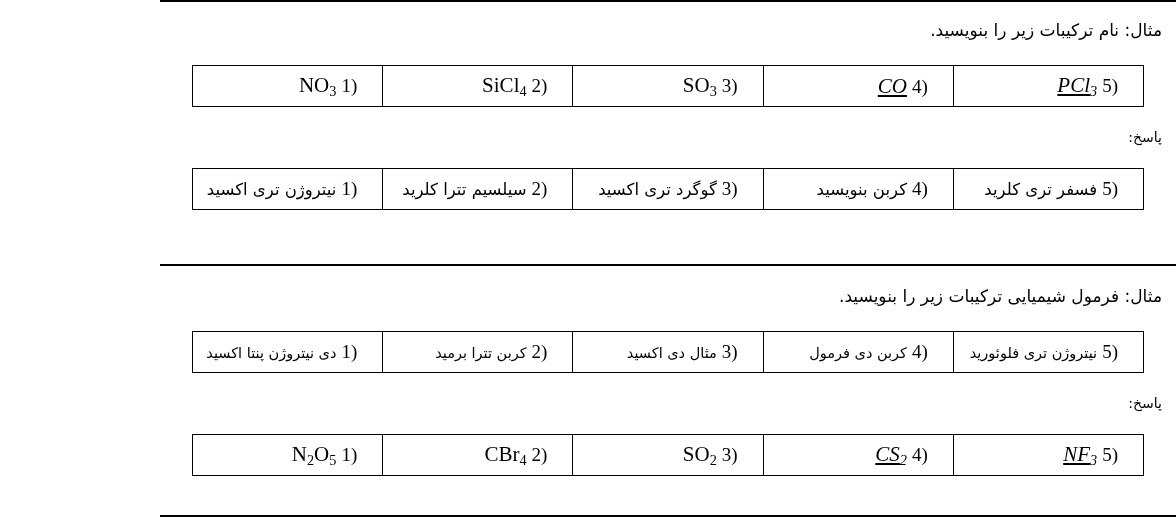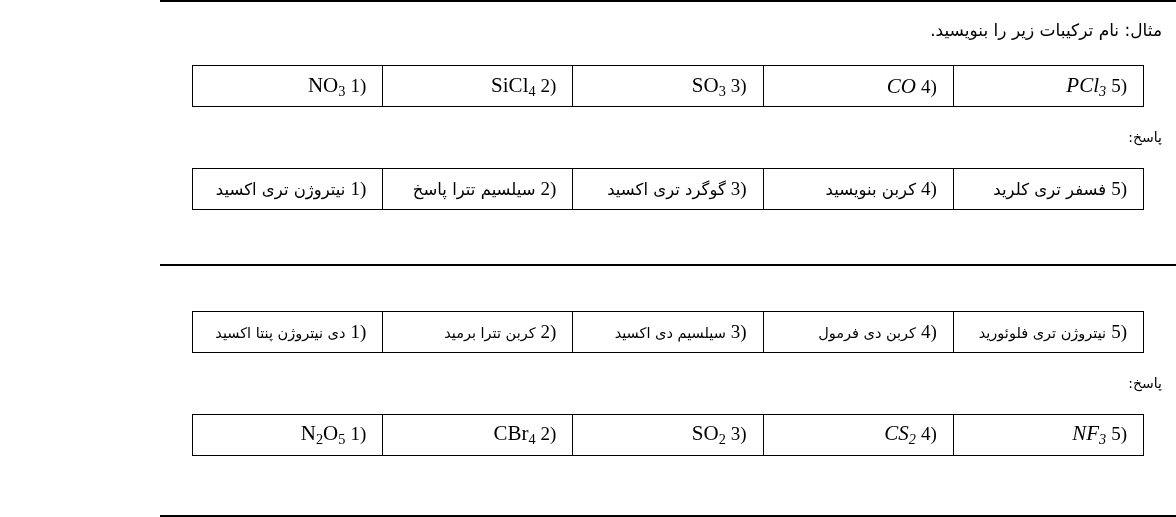--- a/index.html
+++ b/index.html
@@ -51,21 +51,21 @@
   table.row-table {
     border-collapse: collapse;
     direction: rtl;
     margin: 0 32px;
     width: calc(100% - 64px);
     table-layout: fixed;
   }
   table.row-table td {
     border: 1px solid #000;
     height: 36px;
-    padding: 2px 16px;
+    padding: 2px 25px;
     vertical-align: middle;
   }
   
   td.formula {
     text-align: right;
     font-size: 20px;
     font-family: "Liberation Serif", "DejaVu Serif", serif;
     direction: ltr;
     unicode-bidi: isolate;
     padding-right: 12px;
@@ -80,20 +80,21 @@
     font-size: 19px;
   }
   .chem {
     font-family: "Liberation Serif", "DejaVu Serif", serif;
     font-size: 21px;
     direction: ltr;
     unicode-bidi: isolate;
   }
   .chem.ital {
     font-style: italic;
+    text-decoration: underline;
   }
   .chem sub {
     font-size: 0.68em;
     vertical-align: -0.28em;
   }
   td.name {
     font-size: 16.5px;
     direction: rtl;
     padding-right: 8px;
     white-space: nowrap;
@@ -155,45 +156,46 @@
         <td class="name">
           <span class="num">(5</span><span class="sp"></span><span>فسفر تری کلرید</span>
         </td>
         <td class="name">
           <span class="num">(4</span><span class="sp"></span><span>کربن بنویسید</span>
         </td>
         <td class="name">
           <span class="num">(3</span><span class="sp"></span><span>گوگرد تری اکسید</span>
         </td>
         <td class="name">
-          <span class="num">(2</span><span class="sp"></span><span>سیلسیم تترا پاسخ</span>
+          <span class="num">(2</span><span class="sp"></span><span>سیلسیم تترا کلرید</span>
         </td>
         <td class="name">
           <span class="num">(1</span><span class="sp"></span><span>نیتروژن تری اکسید</span>
         </td>
       </tr>
     </tbody>
       </table>
   </div>
 
   <div class="section second">
     <div style="height:20px"></div>
+    <div class="prompt">مثال: فرمول شیمیایی ترکیبات زیر را بنویسید.</div>
     <div style="height:25px"></div>
 
     <table class="row-table">
       <tbody>
           <tr>
         <td class="name small">
           <span class="num">(5</span><span class="sp"></span><span>نیتروژن تری فلوئورید</span>
         </td>
         <td class="name small">
           <span class="num">(4</span><span class="sp"></span><span>کربن دی فرمول</span>
         </td>
         <td class="name small">
-          <span class="num">(3</span><span class="sp"></span><span>سیلسیم دی اکسید</span>
+          <span class="num">(3</span><span class="sp"></span><span>مثال دی اکسید</span>
         </td>
         <td class="name small">
           <span class="num">(2</span><span class="sp"></span><span>کربن تترا برمید</span>
         </td>
         <td class="name small">
           <span class="num">(1</span><span class="sp"></span><span>دی نیتروژن پنتا اکسید</span>
         </td>
       </tr>
     </tbody>
       </table>

